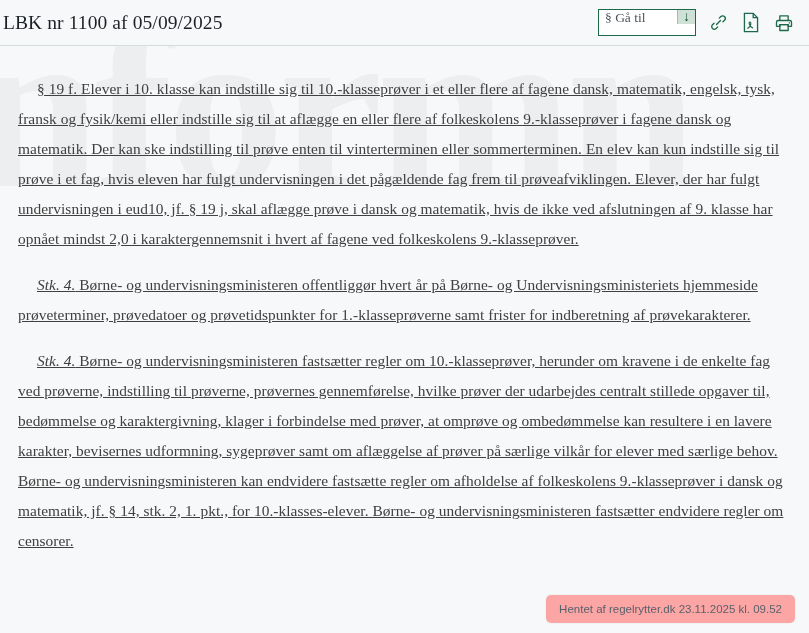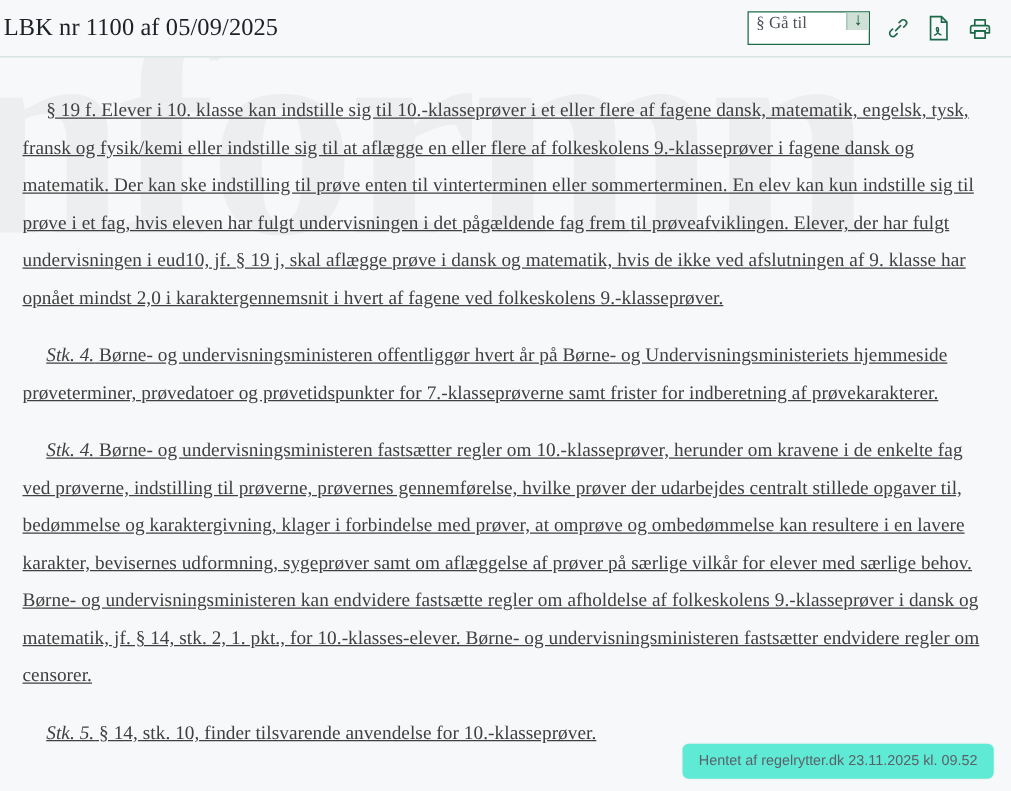--- a/index.html
+++ b/index.html
@@ -137,21 +137,21 @@
   .para .stk {
     font-style: italic;
   }
 
   
   #fetch-badge {
     position: absolute;
     right: 14px;
     bottom: 10px;
     z-index: 6;
-    background: #5eead4;
+    background: #fca5a5;
     border-radius: 5px;
     padding: 8px 13px;
     font-family: "Liberation Sans", sans-serif;
     font-size: 11.5px;
     color: #5b616b;
     white-space: nowrap;
     box-shadow: 0 0 0 1px rgba(0,0,0,0.025);
   }
 </style>
 </head>
@@ -197,18 +197,17 @@
         <path d="M7 14 H17 V21 H7 Z"></path>
         <path d="M17.8 11.8 h1.4"></path>
       </svg>
     </div>
 
   </div>
 </div>
 
 <div id="content">
   <p class="para"><span>§ 19 f. Elever i 10. klasse kan indstille sig til 10.-klasseprøver i et eller flere af fagene dansk, matematik, engelsk, tysk, fransk og fysik/kemi eller indstille sig til at aflægge en eller flere af folkeskolens 9.-klasseprøver i fagene dansk og matematik. Der kan ske indstilling til prøve enten til vinterterminen eller sommerterminen. En elev kan kun indstille sig til prøve i et fag, hvis eleven har fulgt undervisningen i det pågældende fag frem til prøveafviklingen. Elever, der har fulgt undervisningen i eud10, jf. § 19 j, skal aflægge prøve i dansk og matematik, hvis de ikke ved afslutningen af 9. klasse har opnået mindst 2,0 i karaktergennemsnit i hvert af fagene ved folkeskolens 9.-klasseprøver.</span></p>
-  <p class="para"><span class="stk">Stk. 4.</span><span> Børne- og undervisningsministeren offentliggør hvert år på Børne- og Undervisningsministeriets hjemmeside prøveterminer, prøvedatoer og prøvetidspunkter for 7.-klasseprøverne samt frister for indberetning af prøvekarakterer.</span></p>
+  <p class="para"><span class="stk">Stk. 4.</span><span> Børne- og undervisningsministeren offentliggør hvert år på Børne- og Undervisningsministeriets hjemmeside prøveterminer, prøvedatoer og prøvetidspunkter for 1.-klasseprøverne samt frister for indberetning af prøvekarakterer.</span></p>
   <p class="para"><span class="stk">Stk. 4.</span><span> Børne- og undervisningsministeren fastsætter regler om 10.-klasseprøver, herunder om kravene i de enkelte fag ved prøverne, indstilling til prøverne, prøvernes gennemførelse, hvilke prøver der udarbejdes centralt stillede opgaver til, bedømmelse og karaktergivning, klager i forbindelse med prøver, at omprøve og ombedømmelse kan resultere i en lavere karakter, bevisernes udformning, sygeprøver samt om aflæggelse af prøver på særlige vilkår for elever med særlige behov. Børne- og undervisningsministeren kan endvidere fastsætte regler om afholdelse af folkeskolens 9.-klasseprøver i dansk og matematik, jf. § 14, stk. 2, 1. pkt., for 10.-klasses-elever. Børne- og undervisningsministeren fastsætter endvidere regler om censorer.</span></p>
-  <p class="para"><span class="stk">Stk. 5.</span><span> § 14, stk. 10, finder tilsvarende anvendelse for 10.-klasseprøver.</span></p>
 </div>
 
 <div id="fetch-badge">Hentet af regelrytter.dk 23.11.2025 kl. 09.52</div>
 
 </body></html>

